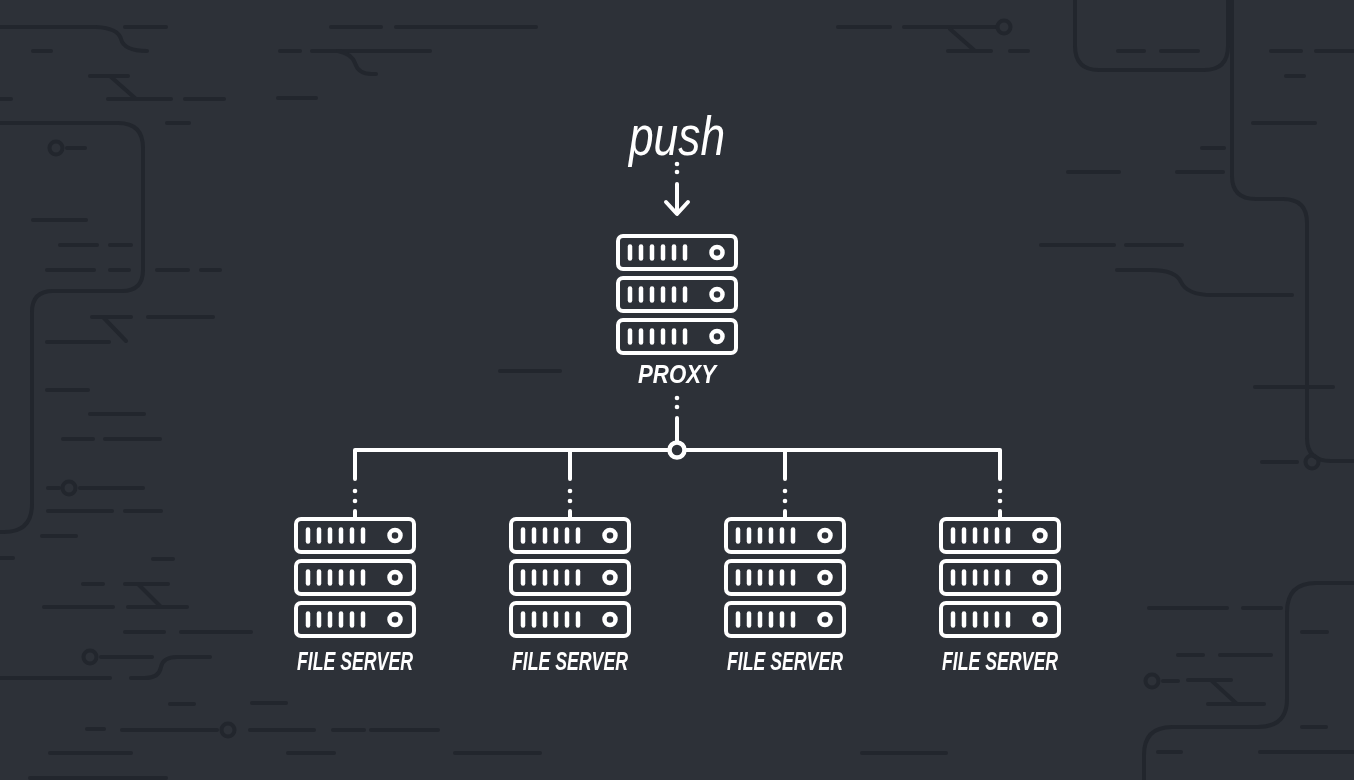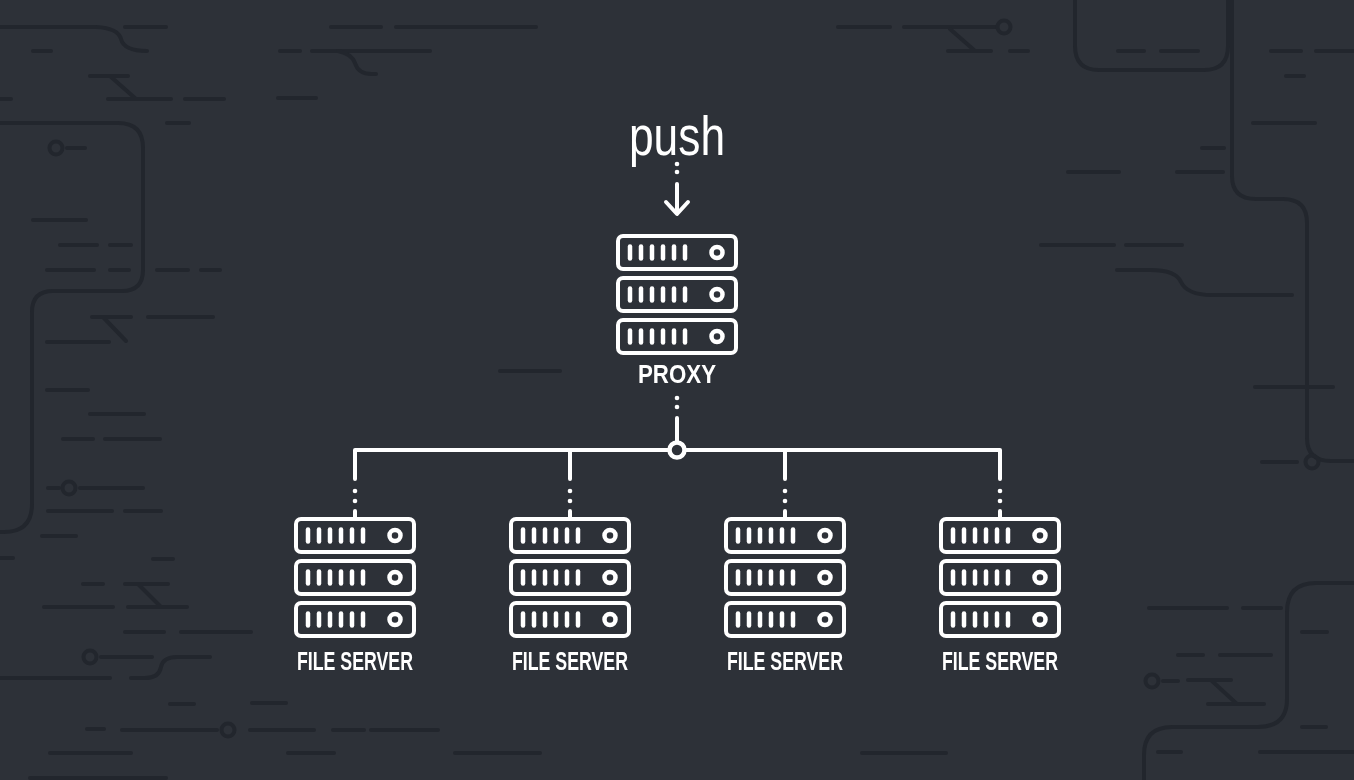--- a/index.html
+++ b/index.html
@@ -7,20 +7,21 @@
     --pattern-line:#22262d;
     --foreground:#ffffff;
   }
   html,body{margin:0;padding:0;background:var(--background);}
   .stage{
     position:relative;
     width:1354px;height:780px;
     background:var(--background);
     overflow:hidden;
     font-family:"Liberation Sans", sans-serif;
+    font-style:italic;
   }
   svg{display:block;}
   .bgpat{stroke:var(--pattern-line);stroke-width:4;stroke-linecap:round;stroke-linejoin:round;fill:none;}
   .wstroke{stroke:var(--foreground);stroke-width:4;stroke-linecap:round;stroke-linejoin:round;fill:none;}
   .wstroke-thick{stroke:var(--foreground);stroke-width:4.5;stroke-linecap:round;fill:none;}
   .wdot{fill:var(--foreground);stroke:none;}
   .junction{stroke:var(--foreground);stroke-width:4.5;fill:var(--background);}
   .push-text{
     fill:var(--foreground);
     font-family:"Liberation Sans", sans-serif;

